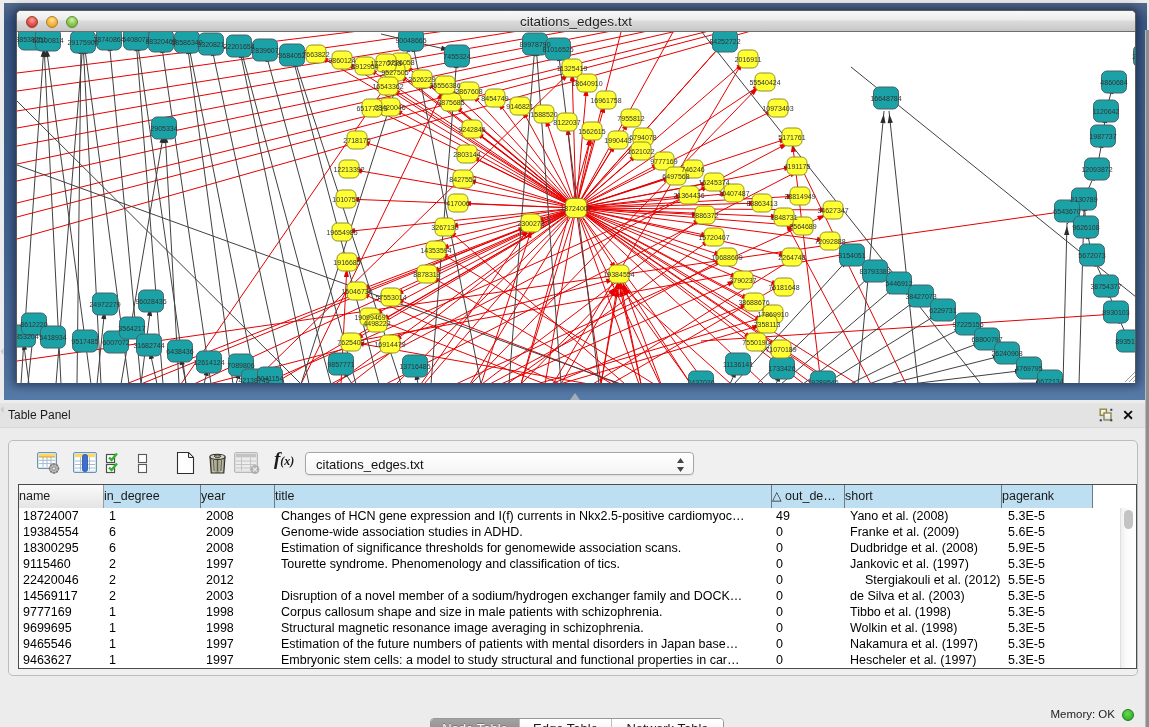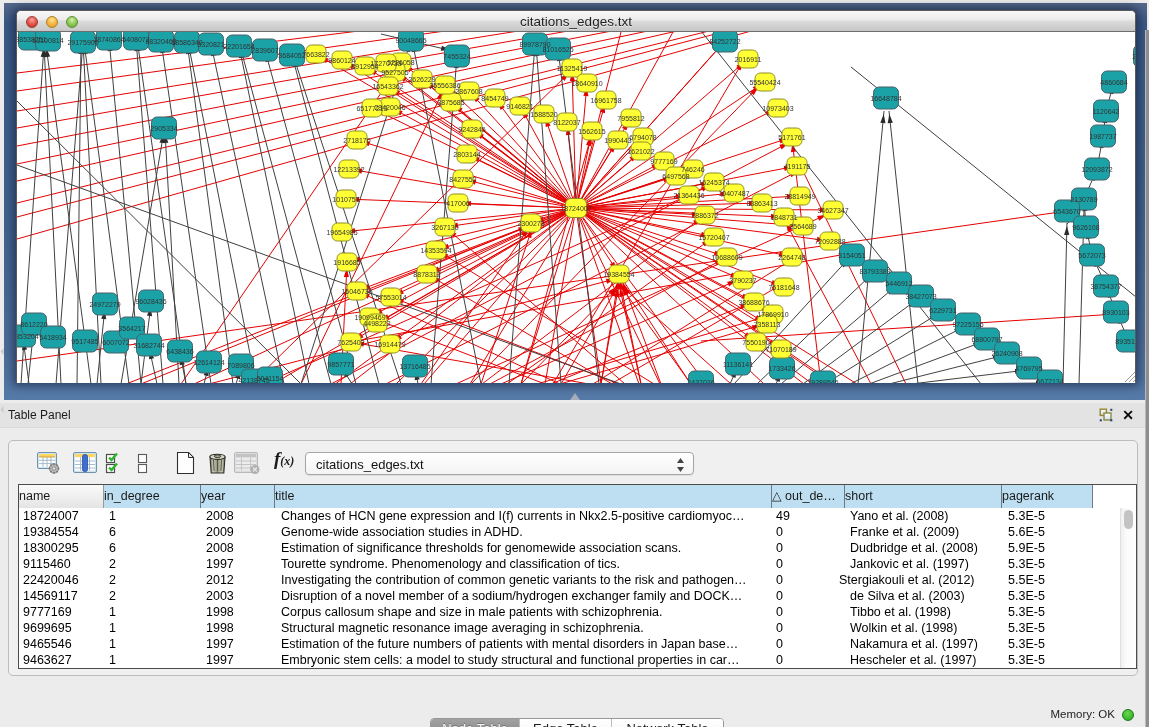--- a/index.html
+++ b/index.html
@@ -675,23 +675,22 @@
           <span style="left:187px">1997</span>
           <span style="left:262px">Tourette syndrome. Phenomenology and classification of tics.</span>
           <span style="left:757px">0</span>
           <span style="left:831px">Jankovic et al. (1997)</span>
           <span style="left:989px">5.3E-5</span>
         </div>
 <div class="row" style="position:relative;width:1119px;">
           <span style="left:4px">22420046</span>
           <span style="left:90px">2</span>
           <span style="left:187px">2012</span>
-          <span style="left:262px">Investigating the contribution of common genetic variants to the risk and pathogen…</span>
-          <span style="left:757px">0</span>
-          <span style="left:820px">Stergiakouli et al. (2012)</span>
+          <span style="left:757px">0</span>
+          <span style="left:846px">Stergiakouli et al. (2012)</span>
           <span style="left:989px">5.5E-5</span>
         </div>
 <div class="row" style="position:relative;width:1119px;text-align:right;">
           <span style="left:4px">14569117</span>
           <span style="left:90px">2</span>
           <span style="left:187px">2003</span>
           <span style="left:262px">Disruption of a novel member of a sodium/hydrogen exchanger family and DOCK…</span>
           <span style="left:757px">0</span>
           <span style="left:831px">de Silva et al. (2003)</span>
           <span style="left:989px">5.3E-5</span>

